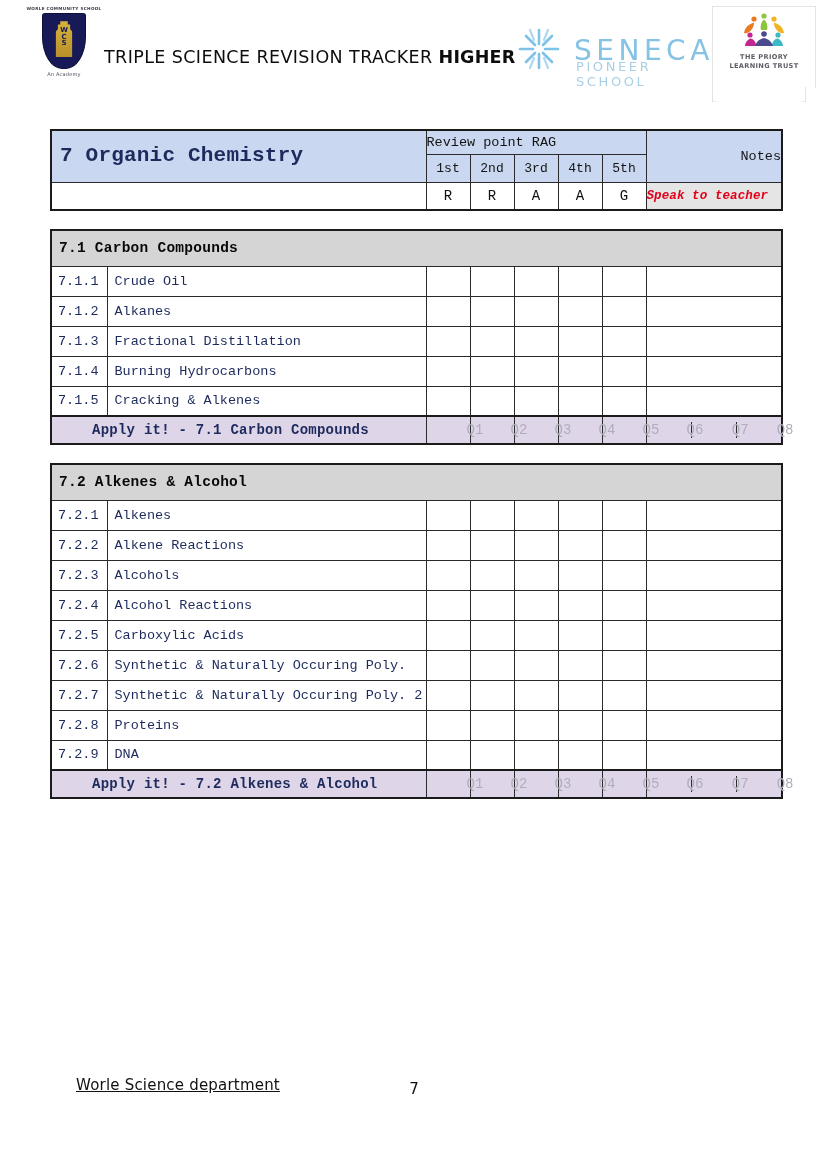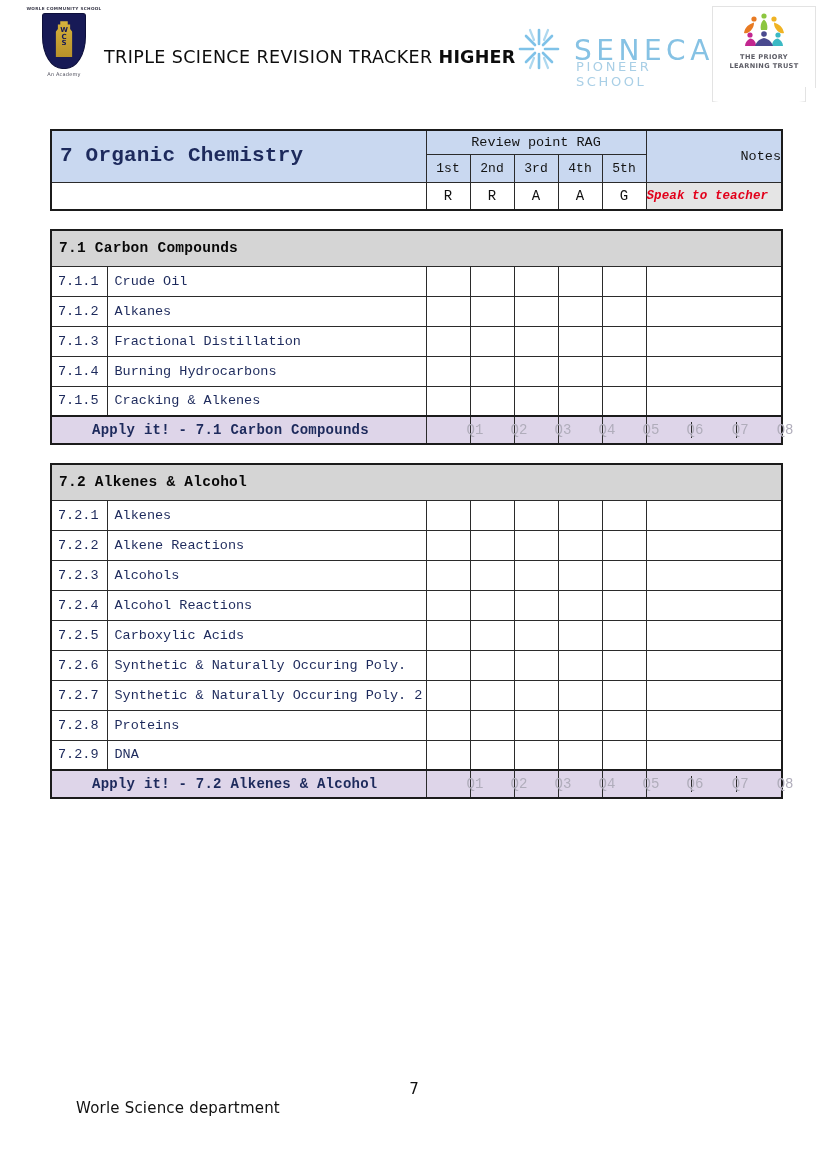--- a/index.html
+++ b/index.html
@@ -180,21 +180,21 @@
     font-weight: bold;
     padding: 4px 0 6px 8px;
     letter-spacing: .2px;
     height: 52px;
     vertical-align: middle;
   }
   .cell-rag-group {
     background: #c9d8f0;
     color: #141414;
     font-size: 13.5px;
-    text-align: center;
+    text-align: left;
     height: 24px;
     font-weight: normal;
   }
   .cell-rag-head {
     background: #c9d8f0;
     color: #141414;
     font-size: 13px;
     text-align: center;
     height: 28px;
     font-weight: normal;
@@ -278,24 +278,25 @@
     left: 0;
     top: 1080px;
     width: 828px;
     text-align: center;
     font-size: 15px;
     color: #111111;
   }
   .footer-text {
     position: absolute;
     left: 76px;
-    top: 1099px;
+    top: 1076px;
     font-size: 15px;
     color: #111111;
     letter-spacing: .2px;
+    text-decoration: underline;
   }
 </style>
 </head>
 <body>
 
 <div class="page-header">
 
   <div class="crest-wrap">
     <div class="crest-top-text">WORLE COMMUNITY SCHOOL</div>
     <div class="crest-shield">

